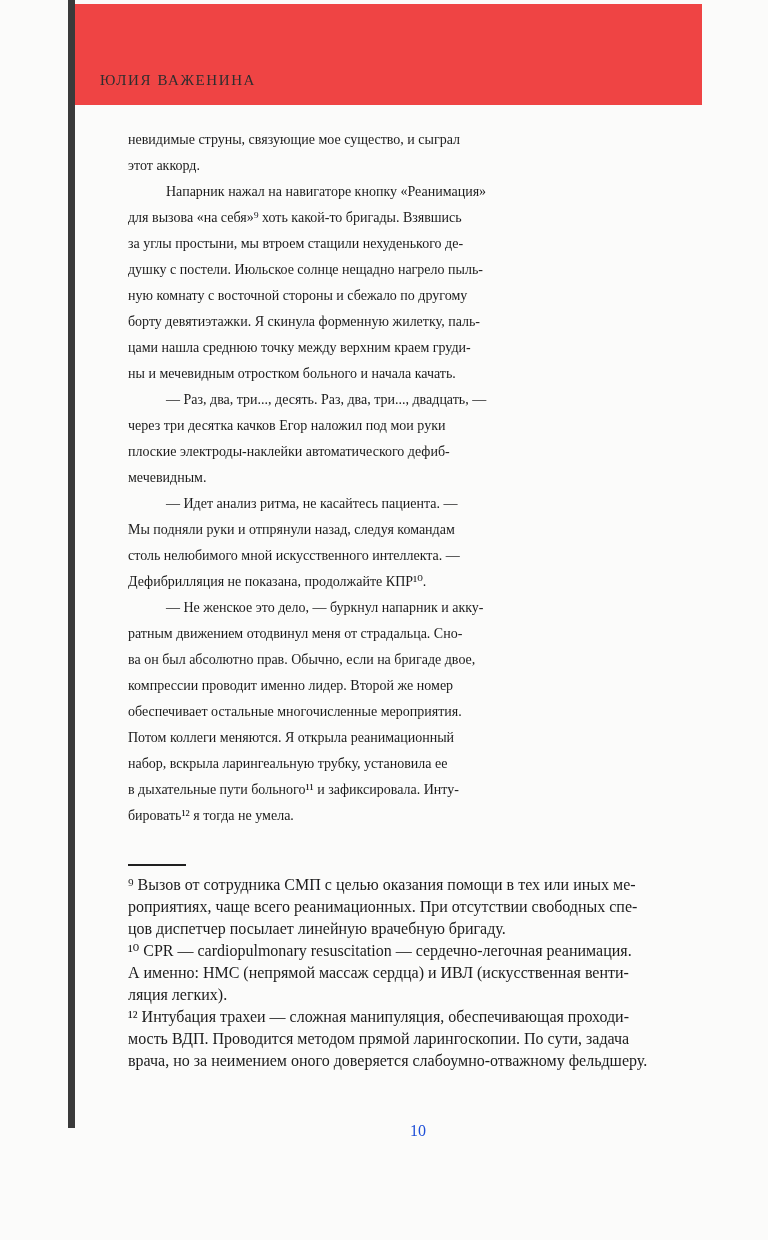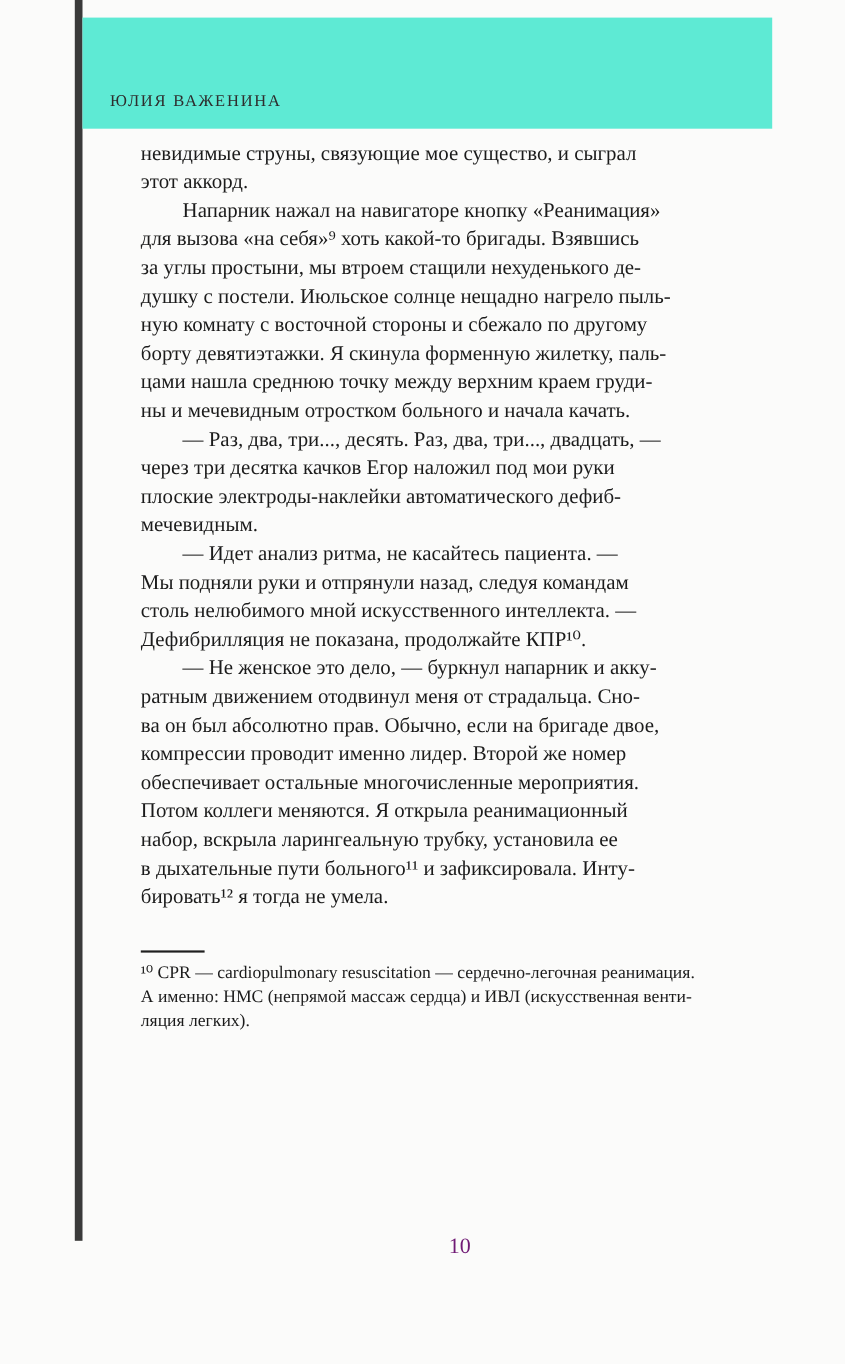--- a/index.html
+++ b/index.html
@@ -16,40 +16,40 @@
     position: absolute;
     left: 68px;
     top: 0;
     width: 7px;
     height: 1128px;
     background: #3a3a3a;
   }
   .top-band {
     position: absolute;
     left: 75px;
-    top: 16px;
+    top: 4px;
     width: 627px;
     height: 101px;
-    background: #5eead4;
+    background: #ef4444;
   }
   .running-head {
     position: absolute;
     left: 25px;
     bottom: 16px;
     font-size: 15px;
     letter-spacing: 1.6px;
     color: #2e2e2e;
     white-space: pre;
   }
   .text-block {
     position: absolute;
     left: 128px;
     top: 127px;
     width: 580px;
-    font-size: 19px;
+    font-size: 14px;
     line-height: 26px;
   }
   .para {
     margin: 0;
     white-space: pre;
   }
   .para.indent { text-indent: 38px; }
   .footnote-sep {
     position: absolute;
     left: 128px;
@@ -70,22 +70,22 @@
     margin: 0;
     white-space: pre;
   }
   .fn-italic { }
   .page-number {
     position: absolute;
     left: 128px;
     top: 1122px;
     width: 580px;
     text-align: center;
-    font-size: 20px;
-    color: #701a75;
+    font-size: 16px;
+    color: #1d4ed8;
   }
 </style>
 </head>
 <body>
 
 <div>
 
   <div class="spine"></div>
 
   <div class="top-band">
@@ -118,20 +118,26 @@
 обеспечивает остальные многочисленные мероприятия.
 Потом коллеги меняются. Я открыла реанимационный
 набор, вскрыла ларингеальную трубку, установила ее
 в дыхательные пути больного¹¹ и зафиксировала. Инту-
 бировать¹² я тогда не умела.</p>
   </div>
 
   <div class="footnote-sep"></div>
 
   <div class="footnotes">
+    <p>⁹ Вызов от сотрудника СМП с целью оказания помощи в тех или иных ме-
+роприятиях, чаще всего реанимационных. При отсутствии свободных спе-
+цов диспетчер посылает линейную врачебную бригаду.</p>
     <p><span>¹⁰ </span><span class="fn-italic">CPR — cardiopulmonary resuscitation</span><span> — сердечно-легочная реанимация.
 А именно: НМС (непрямой массаж сердца) и ИВЛ (искусственная венти-
 ляция легких).</span></p>
+    <p>¹² Интубация трахеи — сложная манипуляция, обеспечивающая проходи-
+мость ВДП. Проводится методом прямой ларингоскопии. По сути, задача
+врача, но за неимением оного доверяется слабоумно-отважному фельдшеру.</p>
   </div>
 
   <div class="page-number">10</div>
 
 </div>
 
 </body></html>

